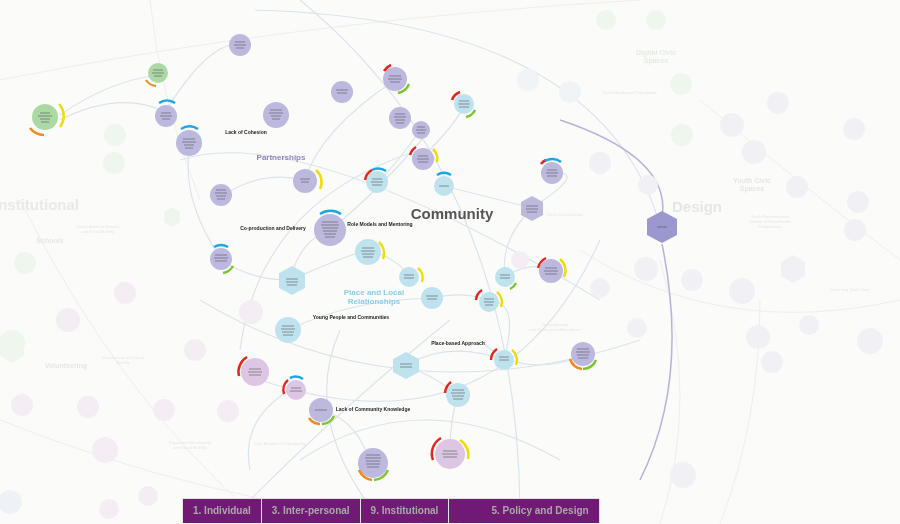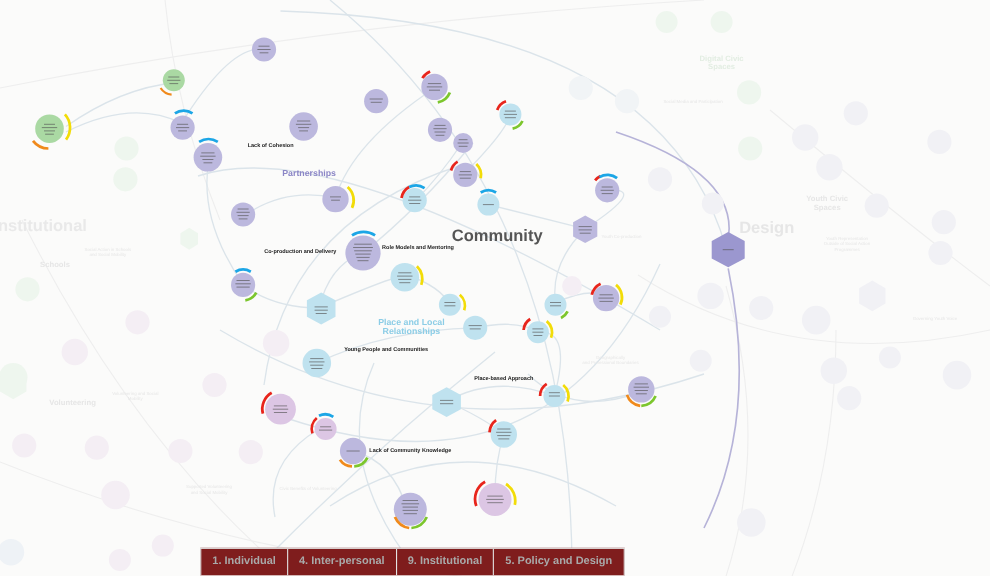--- a/index.html
+++ b/index.html
@@ -1,20 +1,20 @@
 <!DOCTYPE html>
 <html><head>
 <meta charset="utf-8">
 <style>
   html,body{margin:0;padding:0;}
   body{width:900px;height:524px;overflow:hidden;background:#fbfbfa;font-family:"Liberation Sans",sans-serif;position:relative;}
   #canvas{position:absolute;left:0;top:0;width:900px;height:524px;}
-  .tabs{position:absolute;left:182px;top:498px;height:24px;display:flex;background:#7f1d1d;border:1px solid #e2e2e2;border-bottom:none;}
+  .tabs{position:absolute;left:182px;top:498px;height:24px;display:flex;background:#701a75;border:1px solid #e2e2e2;border-bottom:none;}
   .tab{padding:0 10px;line-height:24px;font-size:10px;font-weight:bold;color:#a9a9a9;border-right:1px solid #e4e4e4;cursor:pointer;white-space:nowrap;}
-  .tab:last-child{border-right:none;}
+  .tab:last-child{border-right:none;margin-left:32px;}
   .tab.active{color:#222;background:#fff;}
 </style>
 </head>
 <body>
 
 <svg id="canvas" xmlns="http://www.w3.org/2000/svg" width="900" height="524" viewBox="0 0 900 524">
 
   <g fill="none" stroke="#eeeeee" stroke-width="1">
     <path d="M0 80 Q 300 20 640 0"></path>
     <path d="M20 200 Q 120 400 260 520"></path>
@@ -279,16 +279,16 @@
     <text x="770" y="228" font-size="4">Programmes</text>
     <text x="565" y="216" font-size="4">Youth Co-production</text>
     <text x="555" y="326" font-size="4">Geographically</text>
     <text x="555" y="331" font-size="4">and Professional Boundaries</text>
     <text x="850" y="291" font-size="4">Governing Youth Voice</text>
   </g>
 </svg>
 
 <div class="tabs">
   <div class="tab">1. Individual</div>
-  <div class="tab">4. Inter-personal</div>
+  <div class="tab">3. Inter-personal</div>
   <div class="tab">9. Institutional</div>
   <div class="tab">5. Policy and Design</div>
 </div>
 
 </body></html>

